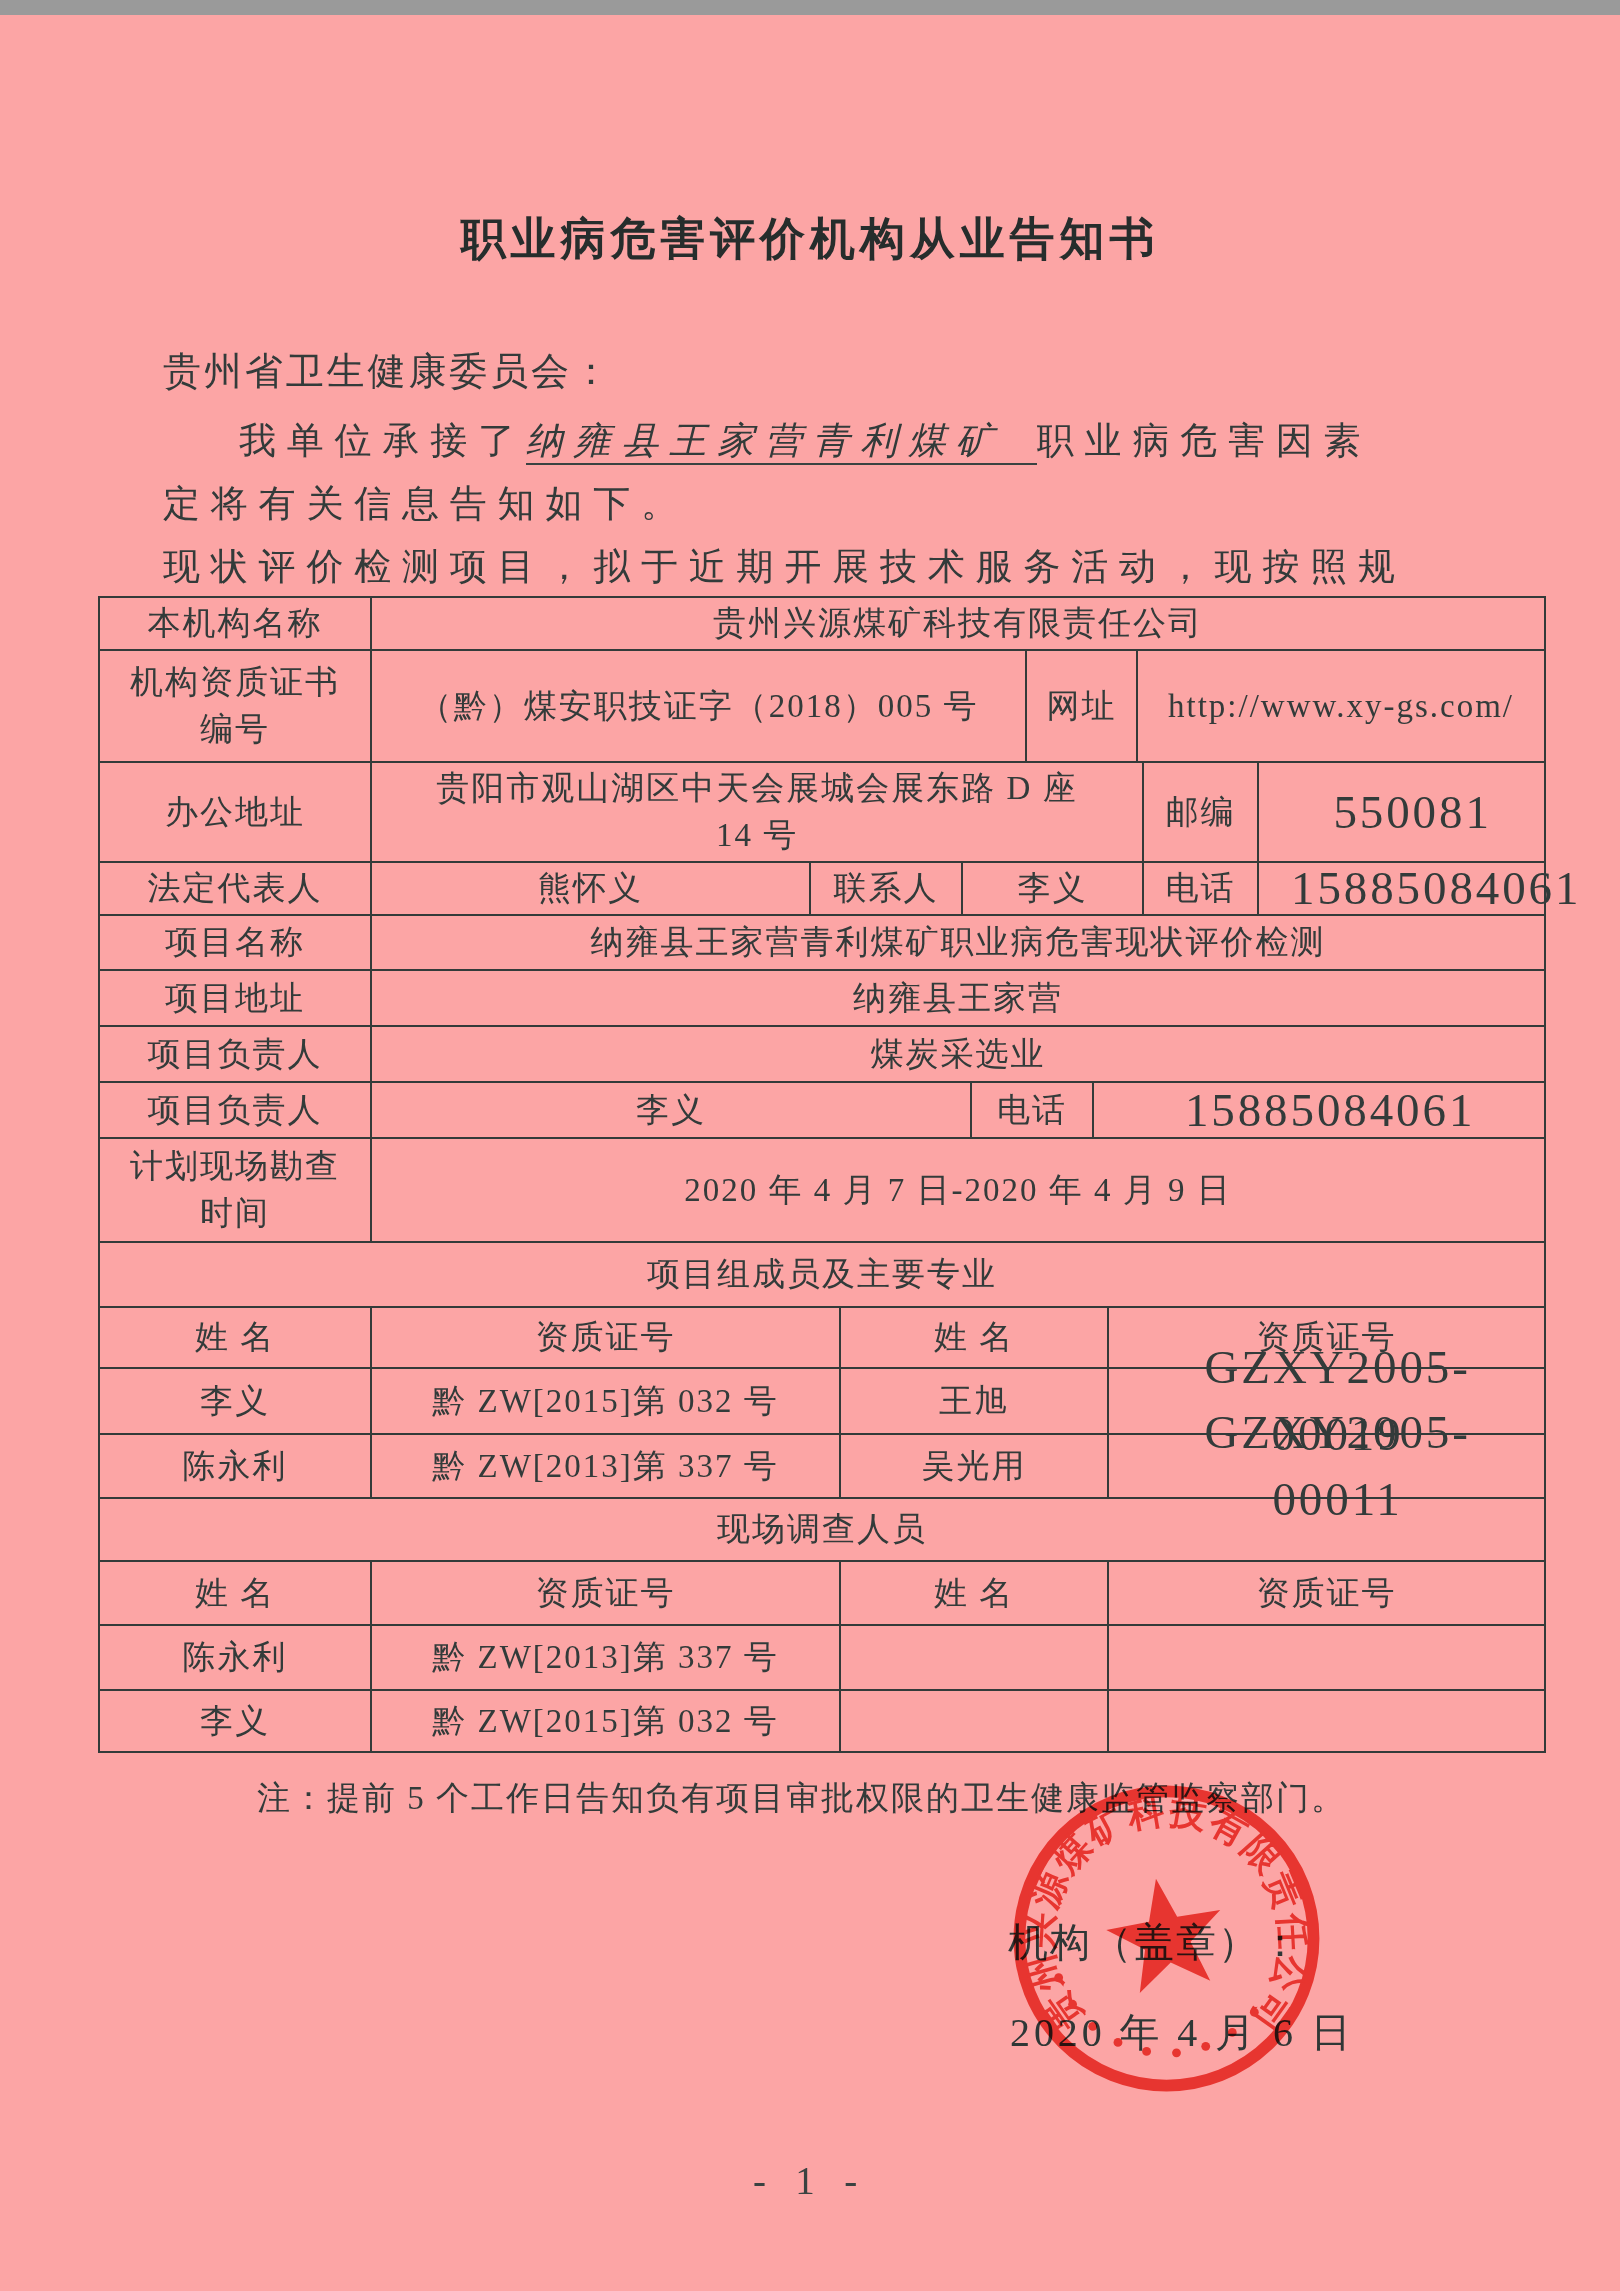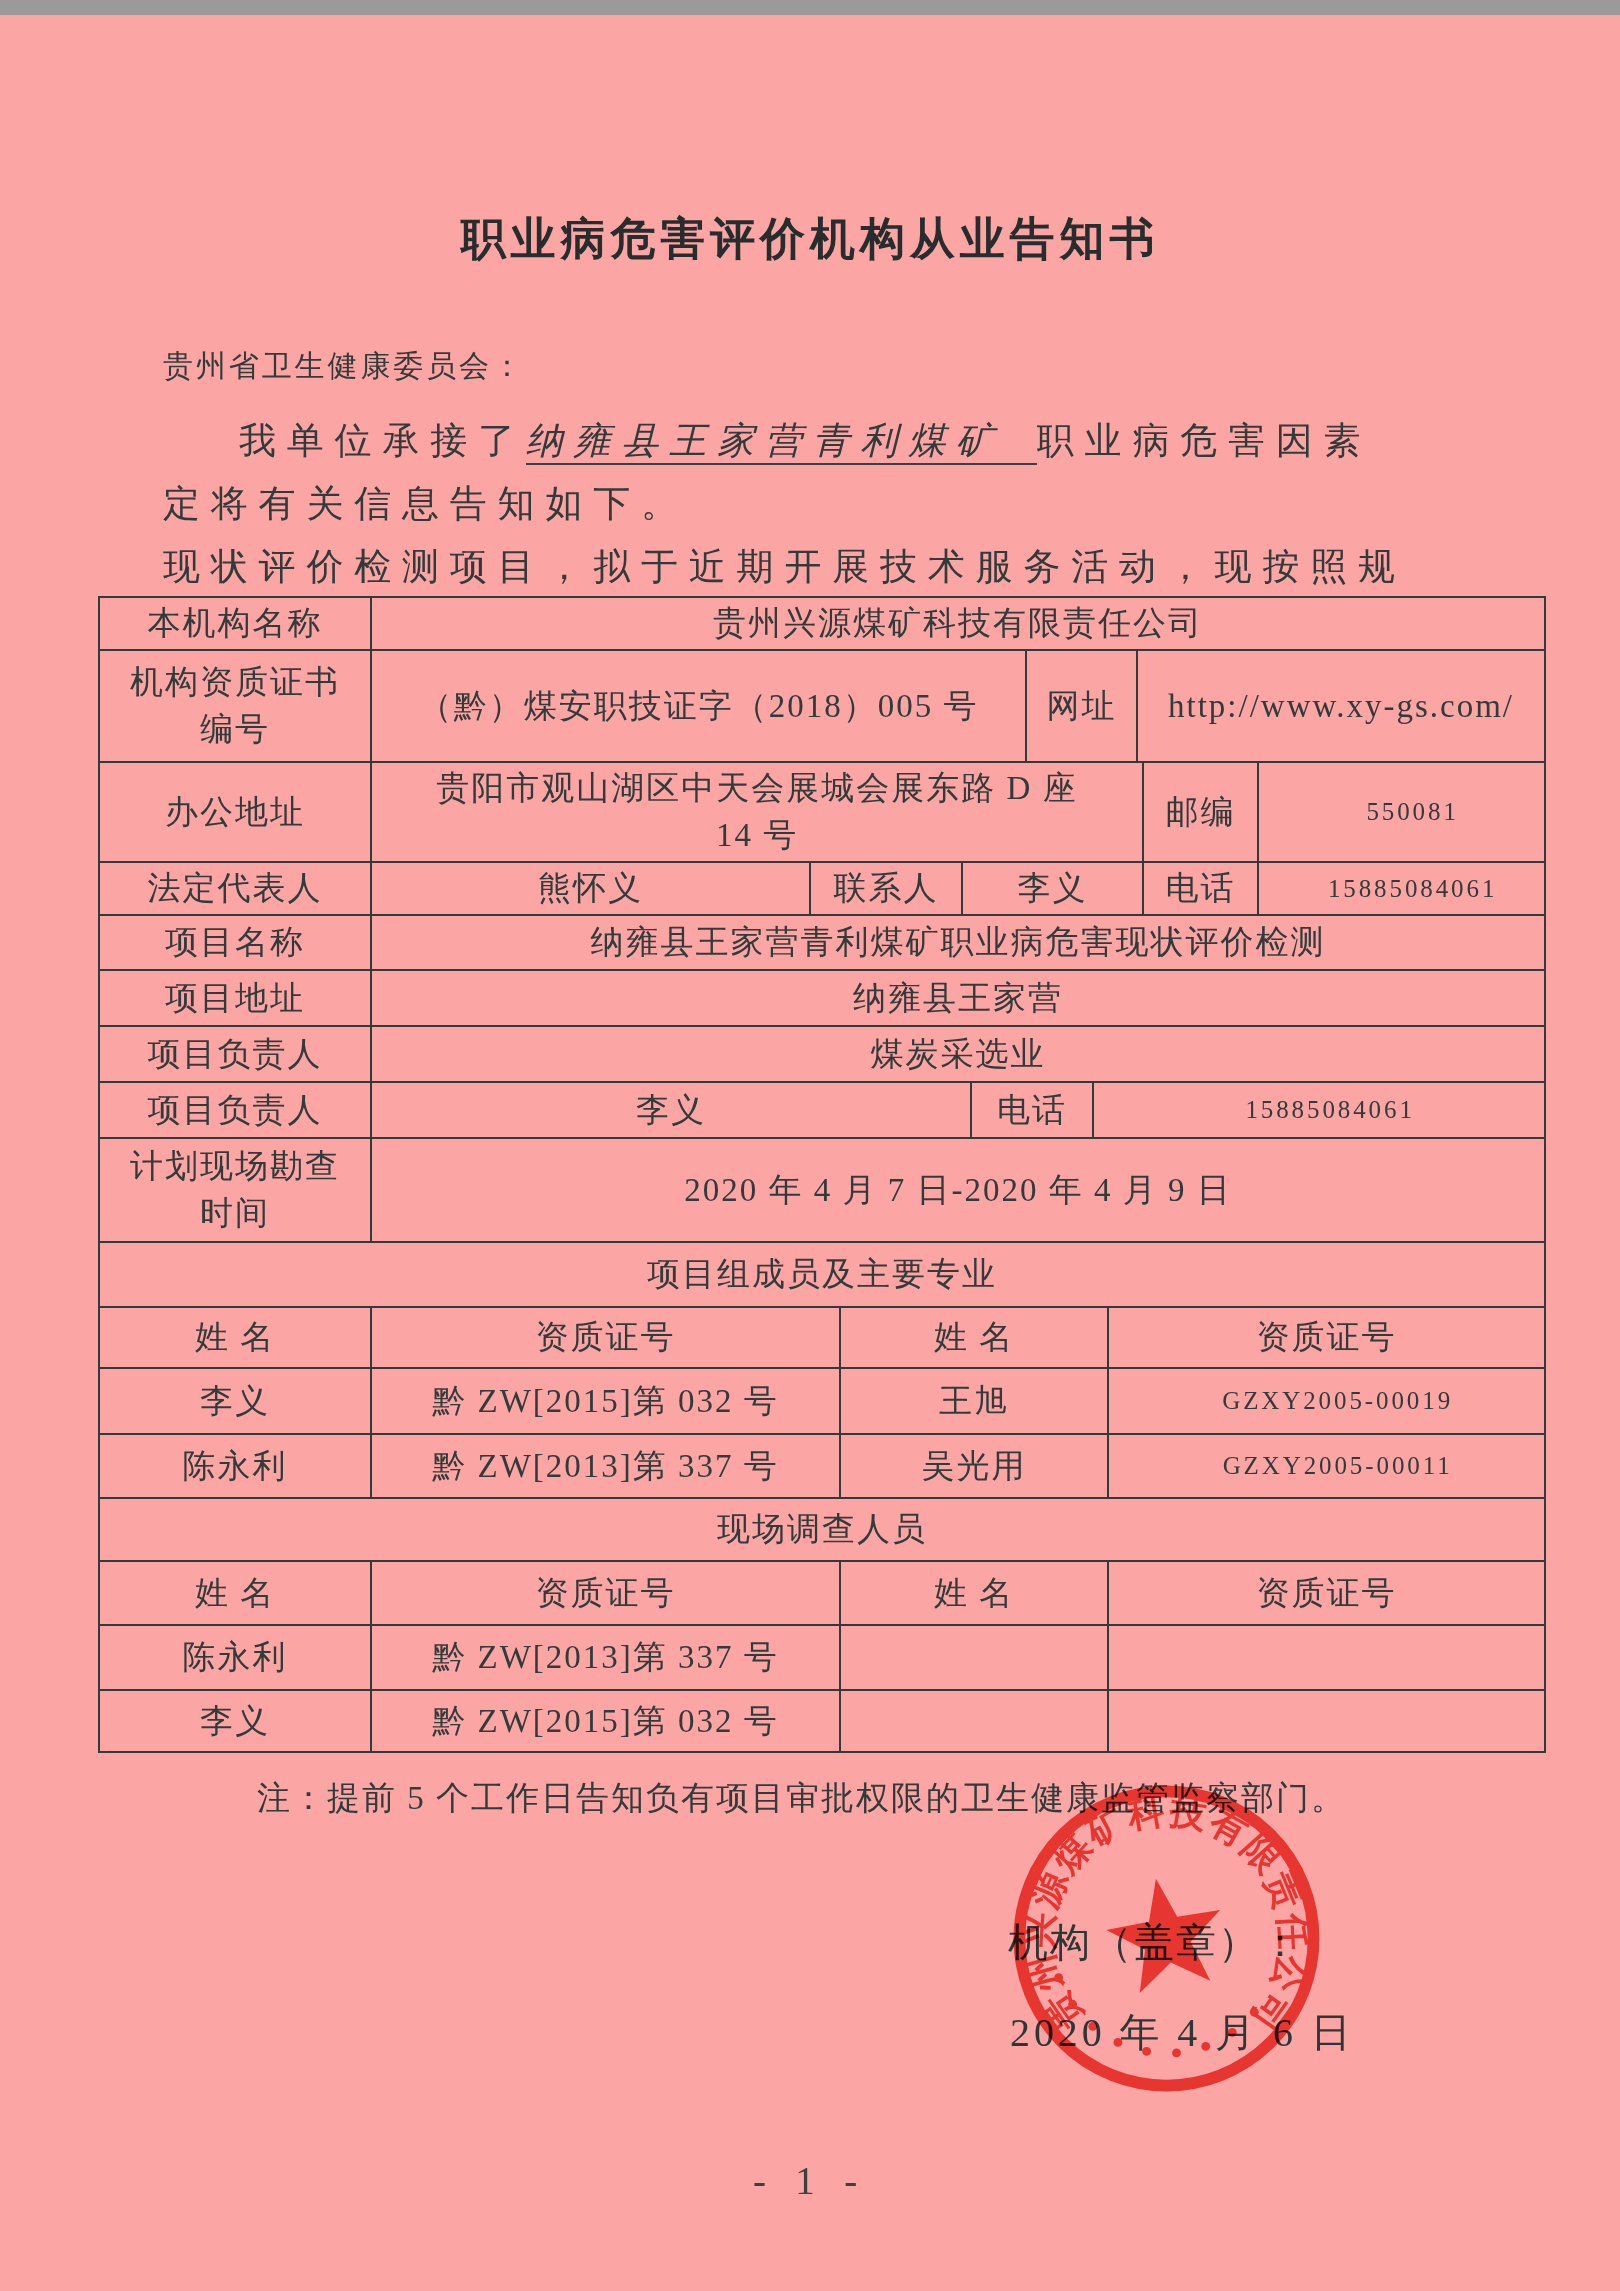--- a/index.html
+++ b/index.html
@@ -13,21 +13,21 @@
     color:#333b3a;
   }
   .title{
     position:absolute;left:0;top:194px;width:100%;
     text-align:center;
     font-family:"Liberation Sans","DejaVu Sans",sans-serif;
     font-weight:700;font-size:45px;letter-spacing:4.9px;color:#262d2c;
   }
   .salutation{
     position:absolute;left:163px;top:331px;
-    font-size:30px;letter-spacing:2.9px;
+    font-size:38px;letter-spacing:2.9px;
   }
   .para{
     position:absolute;left:163px;top:394px;width:1313px;
     font-size:37px;line-height:63px;letter-spacing:10.8px;
   }
   .para .indent{padding-left:76px;}
   .uline{
     border-bottom:2.9px solid #3a4241;
     padding-right:33px;padding-bottom:2px;font-style:italic;
   }
@@ -45,21 +45,21 @@
     display:flex;align-items:center;justify-content:center;
     text-align:center;
     padding:2px 9.8px;
     font-size:33px;
     white-space:pre-line;
     letter-spacing:2px;
     line-height:1.42;
   }
   .td:last-child{border-right:none;}
   .td.grow{flex:1 1 auto;}
-  .num{font-size:25px;letter-spacing:2.9px;padding-left:32px;}
+  .num{font-size:47px;letter-spacing:2.9px;padding-left:32px;}
   
   .note{
     position:absolute;left:257px;top:1761px;
     font-size:33px;letter-spacing:2px;
   }
   .sig-label{
     position:absolute;left:1008px;top:1900px;
     font-size:40px;letter-spacing:2px;color:#2f3736;
   }
   .sig-date{

